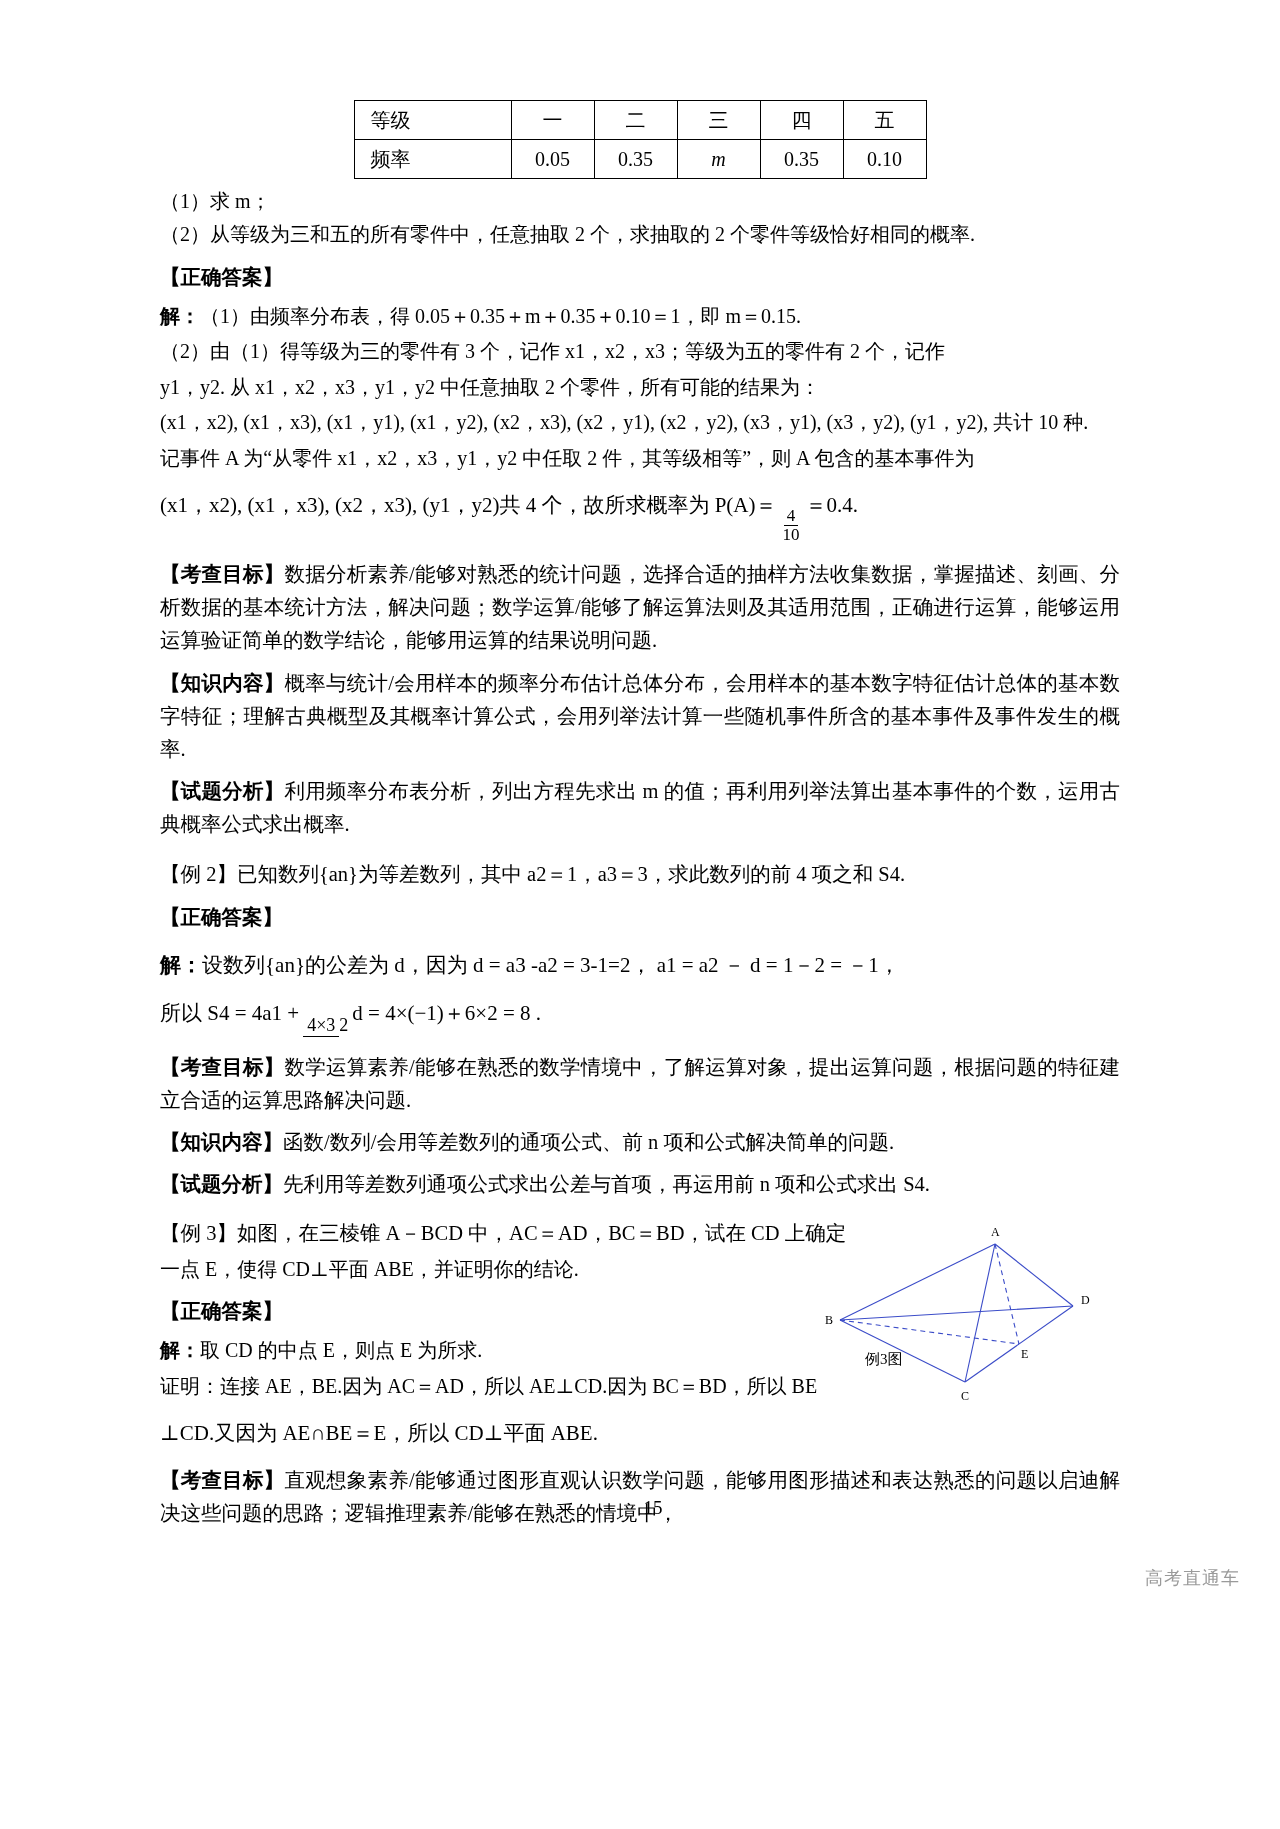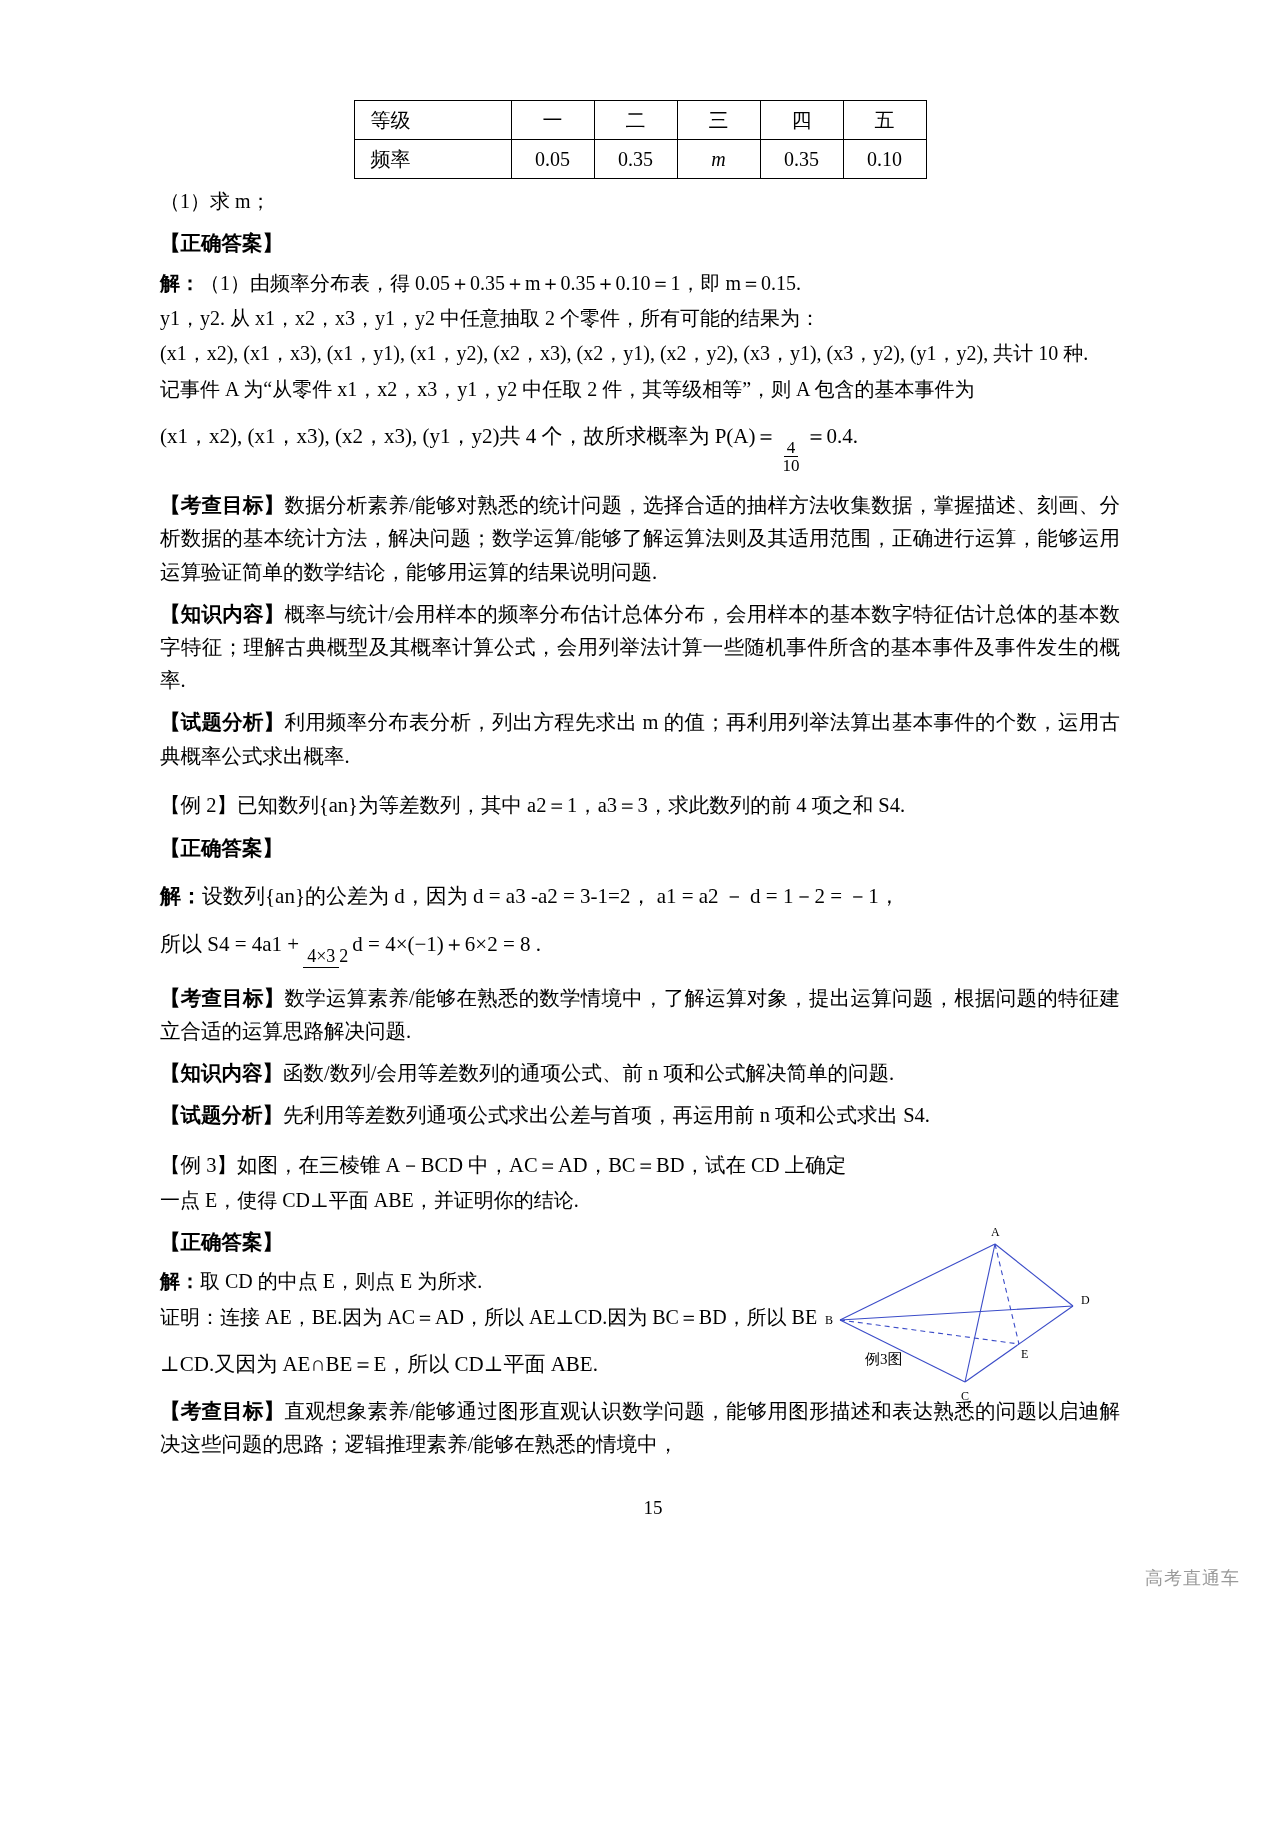--- a/index.html
+++ b/index.html
@@ -98,27 +98,29 @@
           <td class="c num">0.35</td>
           <td class="c mi">m</td>
           <td class="c num">0.35</td>
           <td class="c num">0.10</td>
         </tr>
       </tbody>
         </table>
     </div>
 
     <p class="q">（1）求 m；</p>
+    <p class="q">（2）从等级为三和五的所有零件中，任意抽取 2 个，求抽取的 2 个零件等级恰好相同的概率.</p>
 
     <p class="bold-head">【正确答案】</p>
 
     <p>
       <span class="sol-label">解：</span><span>（1）由频率分布表，得 0.05＋0.35＋m＋0.35＋0.10＝1，即 m＝0.15.</span>
     </p>
 
+    <p>（2）由（1）得等级为三的零件有 3 个，记作 x1，x2，x3；等级为五的零件有 2 个，记作</p>
     <p>y1，y2. 从 x1，x2，x3，y1，y2 中任意抽取 2 个零件，所有可能的结果为：</p>
     <p>(x1，x2), (x1，x3), (x1，y1), (x1，y2), (x2，x3), (x2，y1), (x2，y2), (x3，y1), (x3，y2), (y1，y2), 共计 10 种.</p>
     <p>记事件 A 为“从零件 x1，x2，x3，y1，y2 中任取 2 件，其等级相等”，则 A 包含的基本事件为</p>
     <p class="eqline">
       <span>(x1，x2), (x1，x3), (x2，x3), (y1，y2)共 4 个，故所求概率为 P(A)＝</span><span class="frac">
           <span class="num-t">4</span>
           <span class="den-t">10</span>
         </span><span>＝0.4.</span>
     </p>
 

